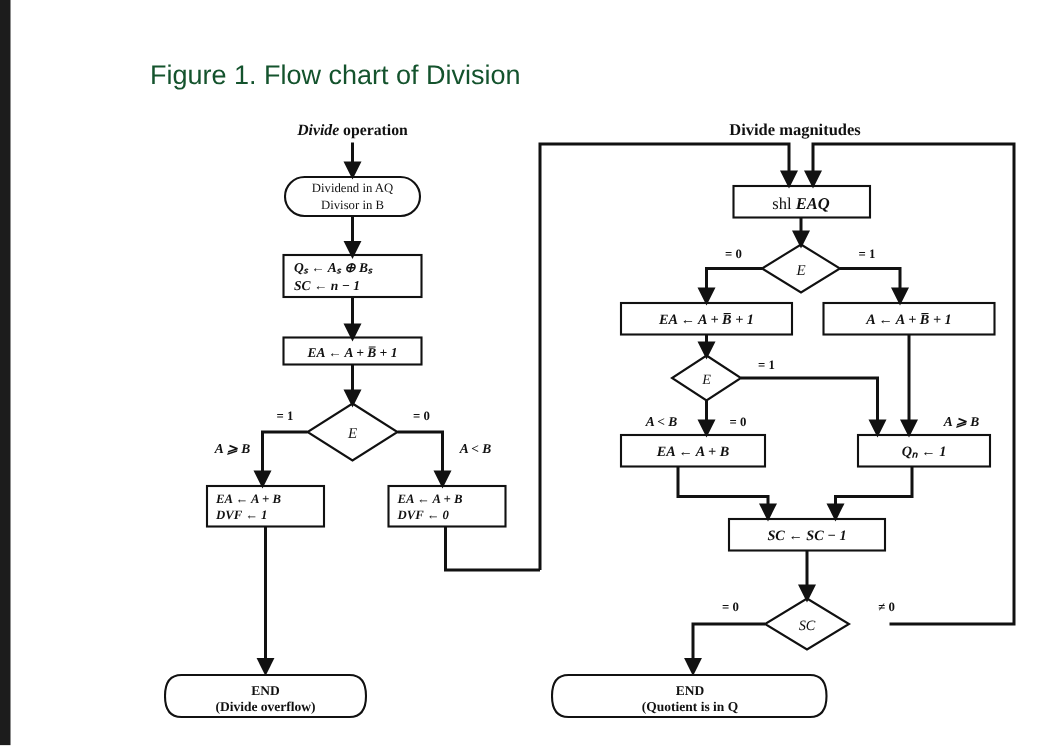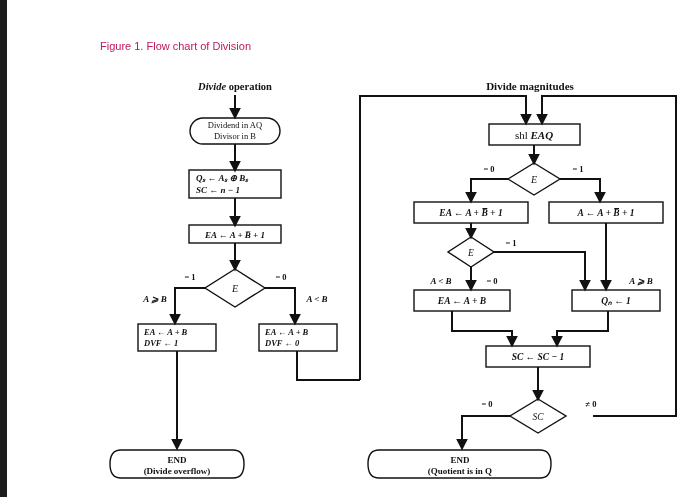--- a/index.html
+++ b/index.html
@@ -19,22 +19,22 @@
     position: absolute;
     left: 0; top: 0;
     width: 7px; height: 497px;
     background: #1c1c1c;
   }
   #figure-title {
     position: absolute;
     left: 100px;
     top: 40px;
     font-family: "Liberation Sans", sans-serif;
-    font-size: 11px;
-    color: #be185d;
+    font-size: 18px;
+    color: #14532d;
     white-space: nowrap;
   }
   #chart-svg {
     position: absolute;
     left: 0; top: 0;
     width: 700px; height: 497px;
   }
   .fc-text {
     font-family: "Liberation Serif", serif;
     fill: #111111;

